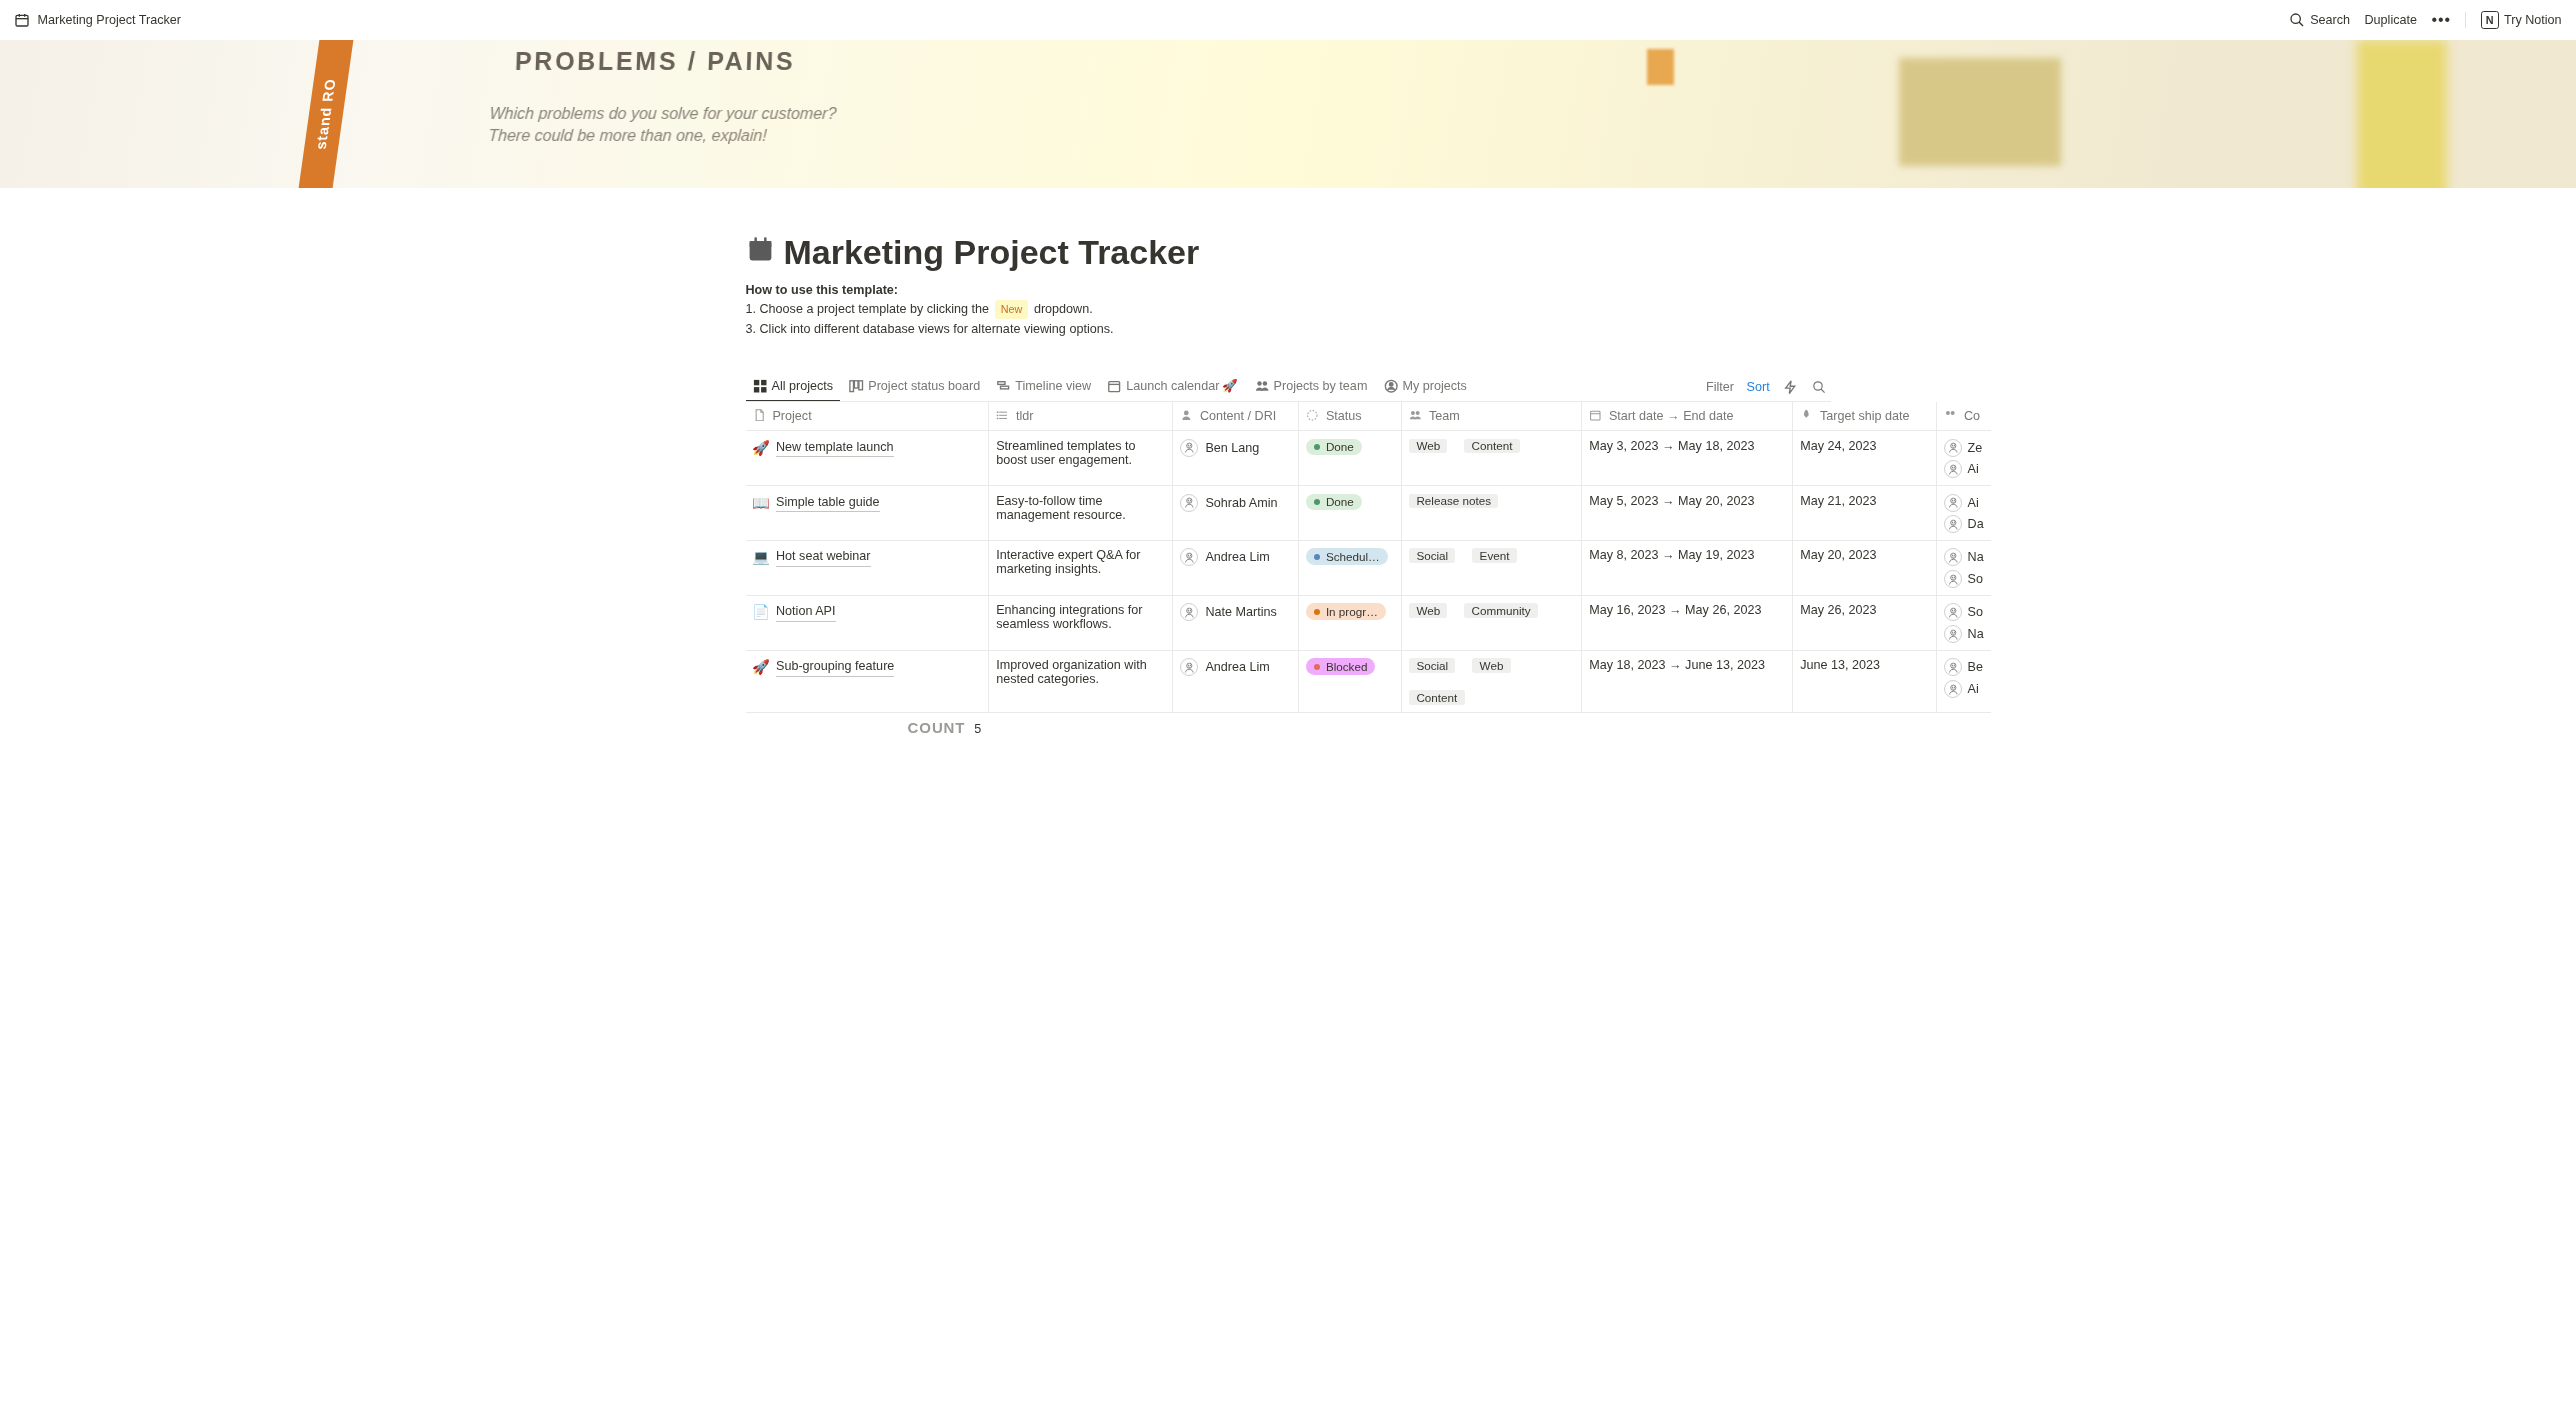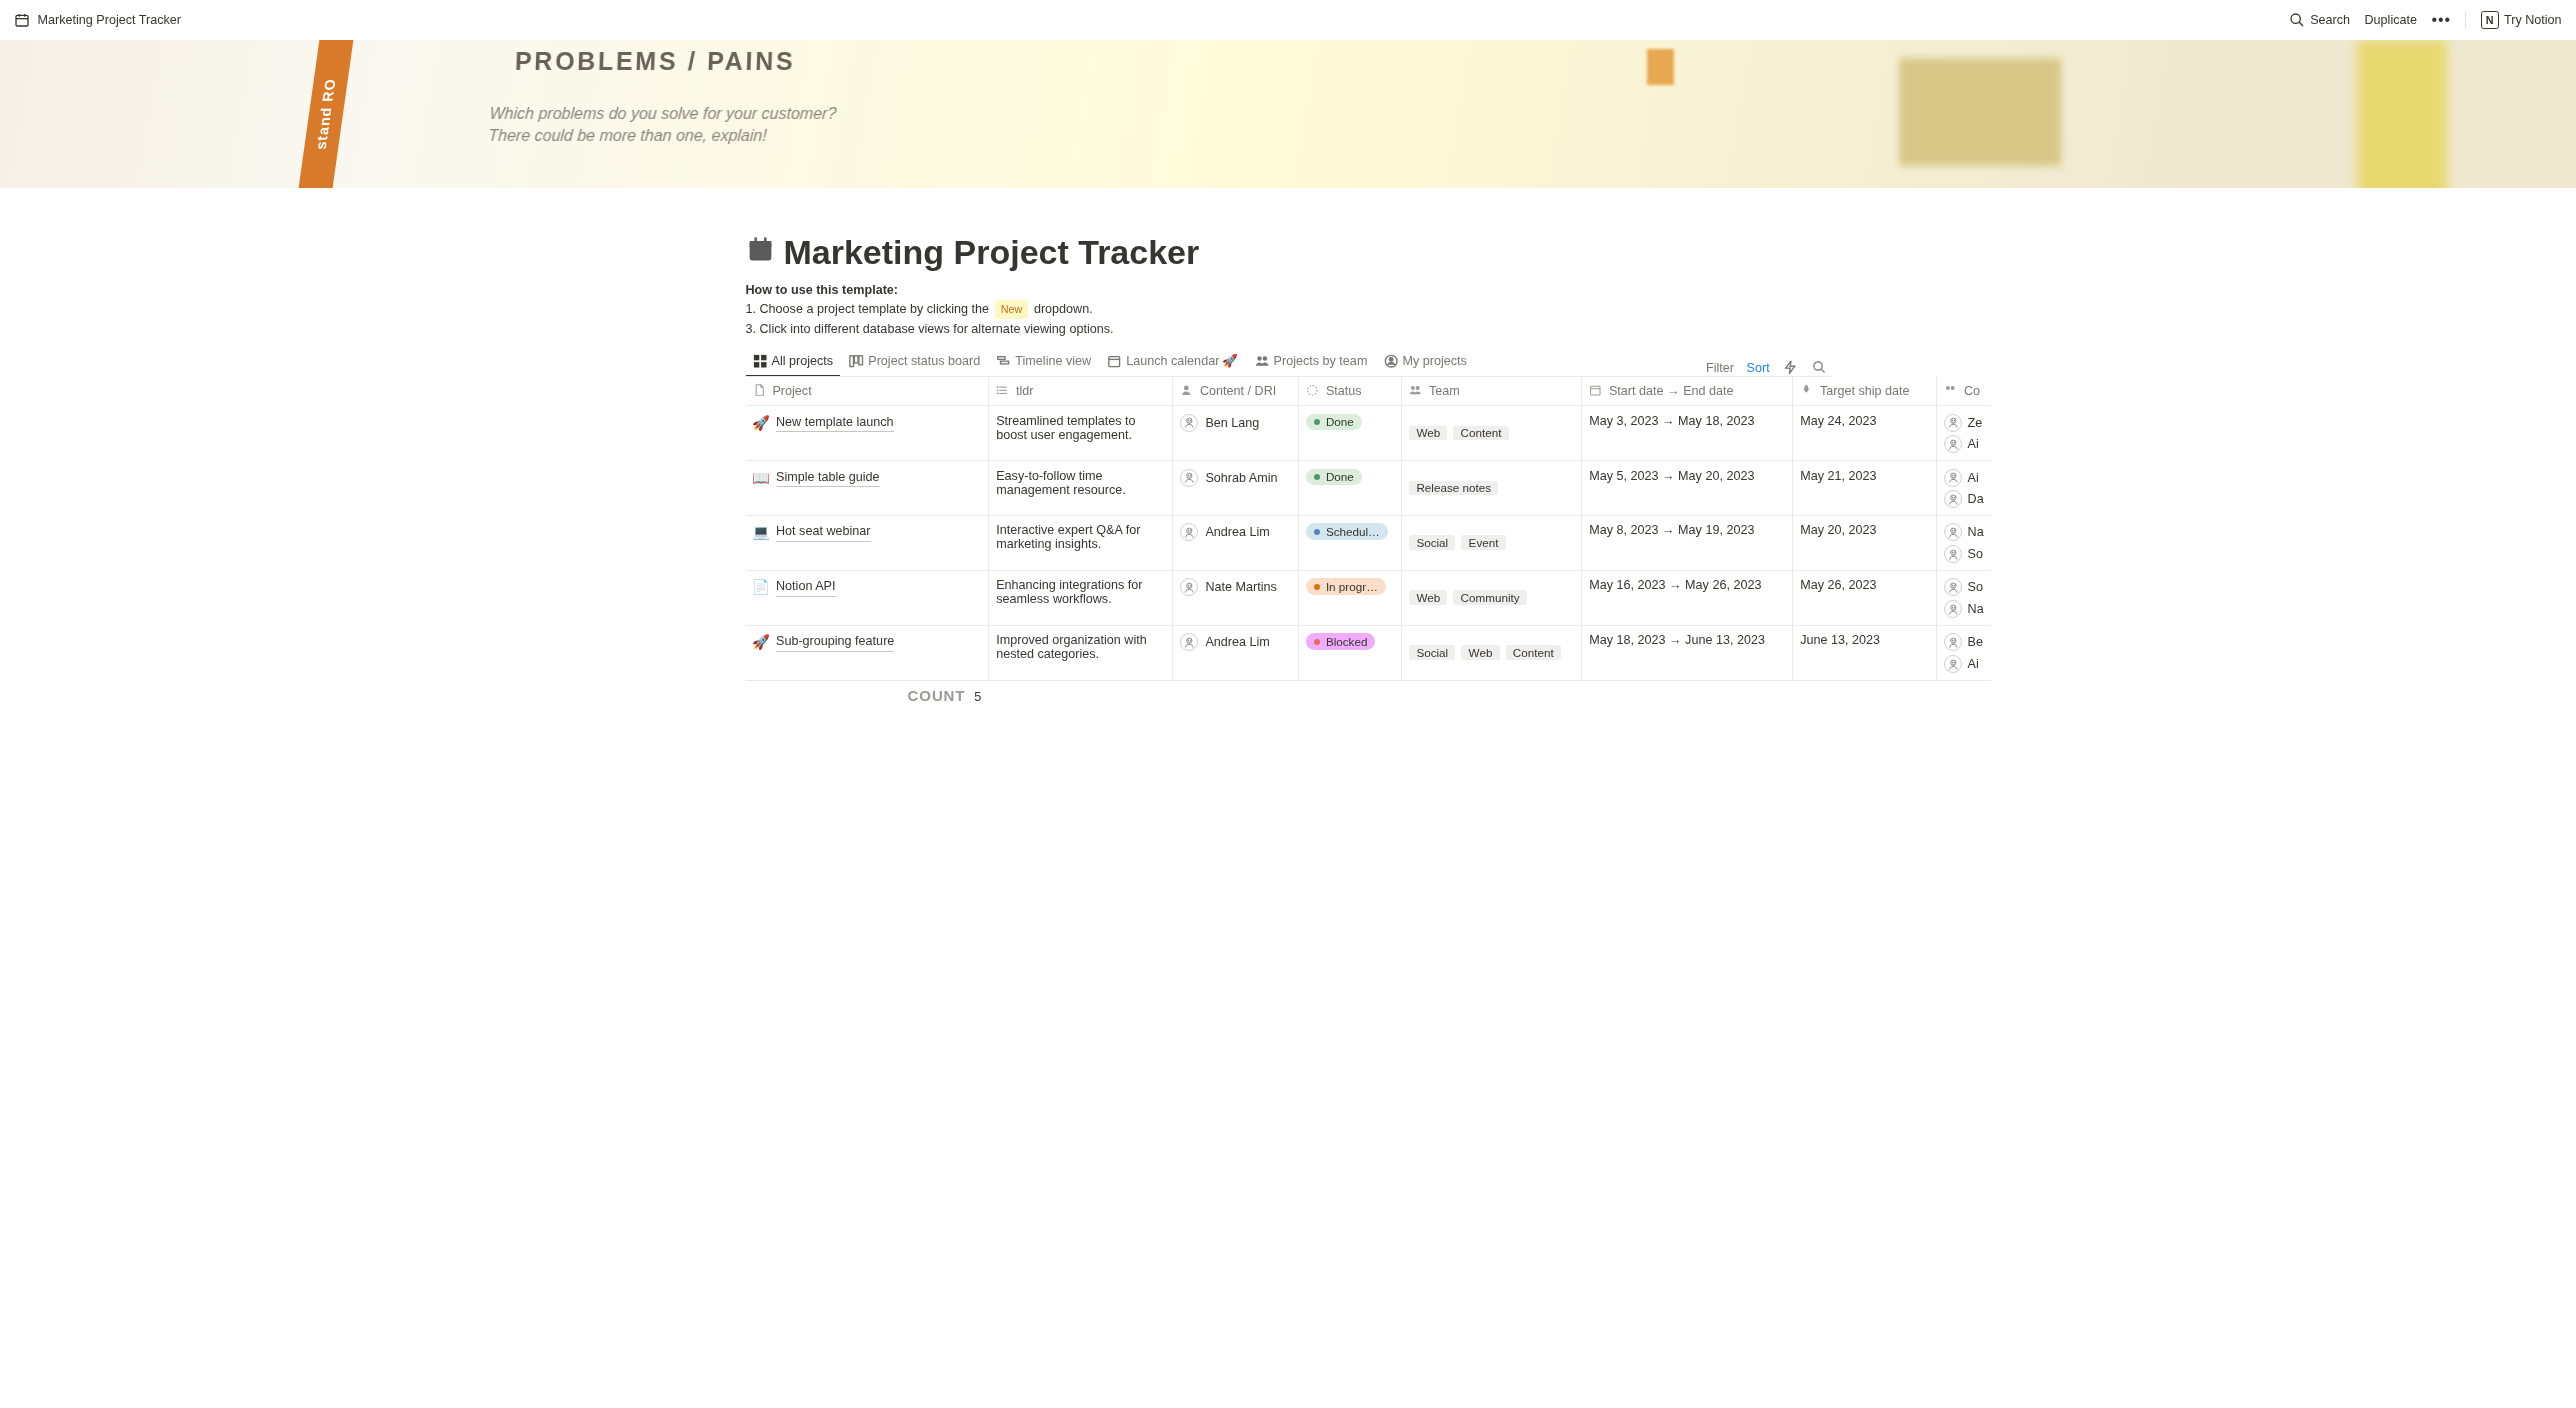--- a/index.html
+++ b/index.html
@@ -130,22 +130,23 @@
     color: #c8701e;
     font-size: 10.8px;
     padding: 0.9px 5.4px;
     border-radius: 2.7px;
     margin: 0 2.7px;
   }
   
   
   .view-tabs {
     display: flex;
-    align-items: flex-end;
+    align-items: center;
     justify-content: space-between;
+    margin-top: 25px;
     border-bottom: 0.9px solid #e9e9e7;
     padding-left: 0;
   }
   .tabs-left { display: flex; gap: 1.8px; }
   .tab {
     display: flex;
     align-items: center;
     gap: 4.5px;
     padding: 5.4px 7.2px 7.2px;
     cursor: pointer;
@@ -233,21 +234,21 @@
   .status-done { background: #dbeddb; justify-content: space-between; }
   .status-done .status-dot { background: #4f9768; }
   .status-scheduled { background: #d3e5ef; }
   .status-scheduled .status-dot { background: #5a87b8; }
   .status-progress { background: #fadec9; text-align: right; }
   .status-progress .status-dot { background: #d9730d; }
   .status-blocked { background: #f0abfc; }
   .status-blocked .status-dot { background: #e16b5c; }
   .status-text { overflow: hidden; text-overflow: ellipsis; }
   
-  .team-cell { display: flex; flex-wrap: wrap; gap: 6px; margin-top: 12px; }
+  .team-cell { display: flex; flex-wrap: wrap; gap: 17px; }
   .team-tag {
     background: #efefee;
     color: #37352f;
     padding: 0.9px 7.2px;
     border-radius: 2.7px;
     font-size: 11.7px;
   }
   
   .contrib-cell { display: flex; flex-direction: column; gap: 3.6px; }
   .contrib-row { display: flex; align-items: center; gap: 5.4px; white-space: nowrap; }

